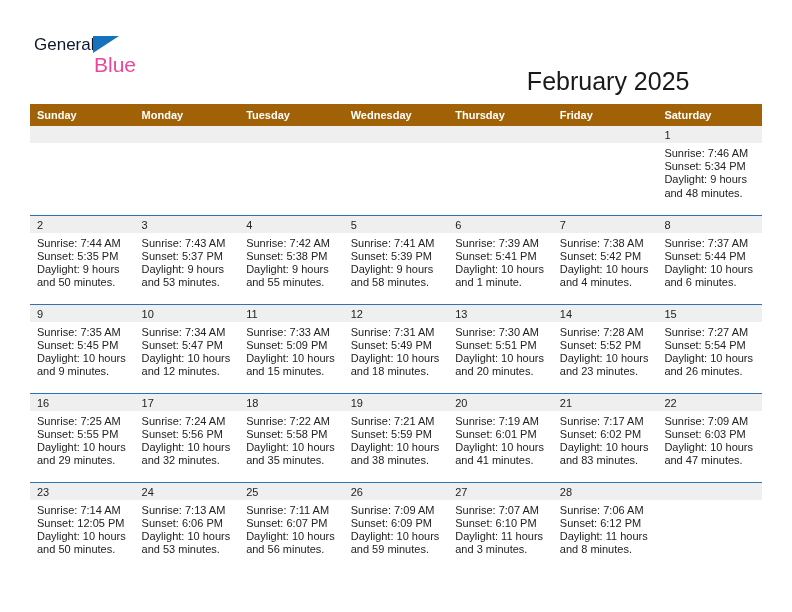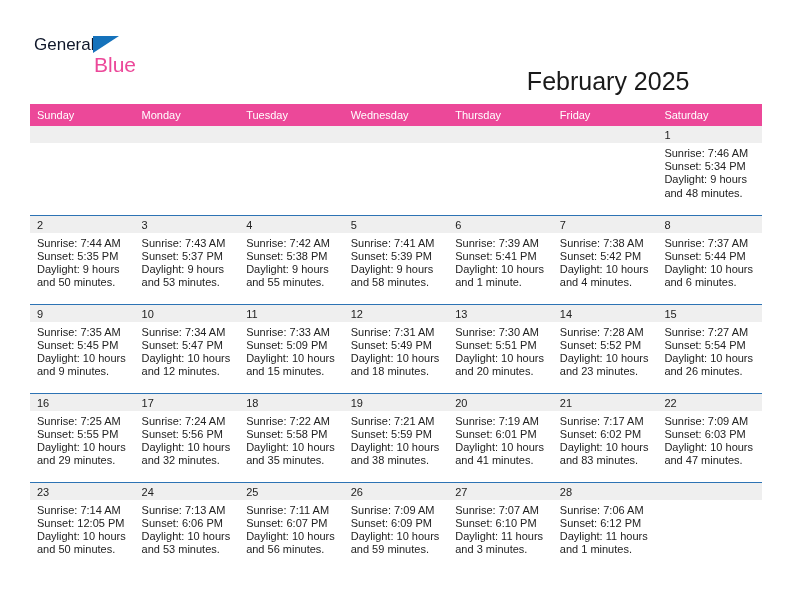--- a/index.html
+++ b/index.html
@@ -88,24 +88,24 @@
   .calendar {
     position: absolute;
     left: 30px;
     top: 104px;
     width: 732px;
     border-collapse: collapse;
     table-layout: fixed;
   }
 
   .cal-head th {
-    background: #ec4899;
+    background: #a16207;
     color: #ffffff;
     font-size: 11px;
-    font-weight: normal;
+    font-weight: bold;
     text-align: left;
     padding: 5px 0 5px 7px;
     height: 19px;
     box-sizing: border-box;
     border: none;
   }
 
   .week-row {
     height: 89px;
   }
@@ -446,21 +446,21 @@
               <div>Daylight: 11 hours</div>
               <div>and 3 minutes.</div>
             </div>
           </td>
           <td class="day-cell">
             <div class="daynum">28</div>
             <div class="details">
               <div>Sunrise: 7:06 AM</div>
               <div>Sunset: 6:12 PM</div>
               <div>Daylight: 11 hours</div>
-              <div>and 1 minutes.</div>
+              <div>and 8 minutes.</div>
             </div>
           </td>
           <td class="day-cell">
             <div class="daynum empty"></div>
           </td>
         </tr>
       </tbody>
   </table>
 
 </div>

